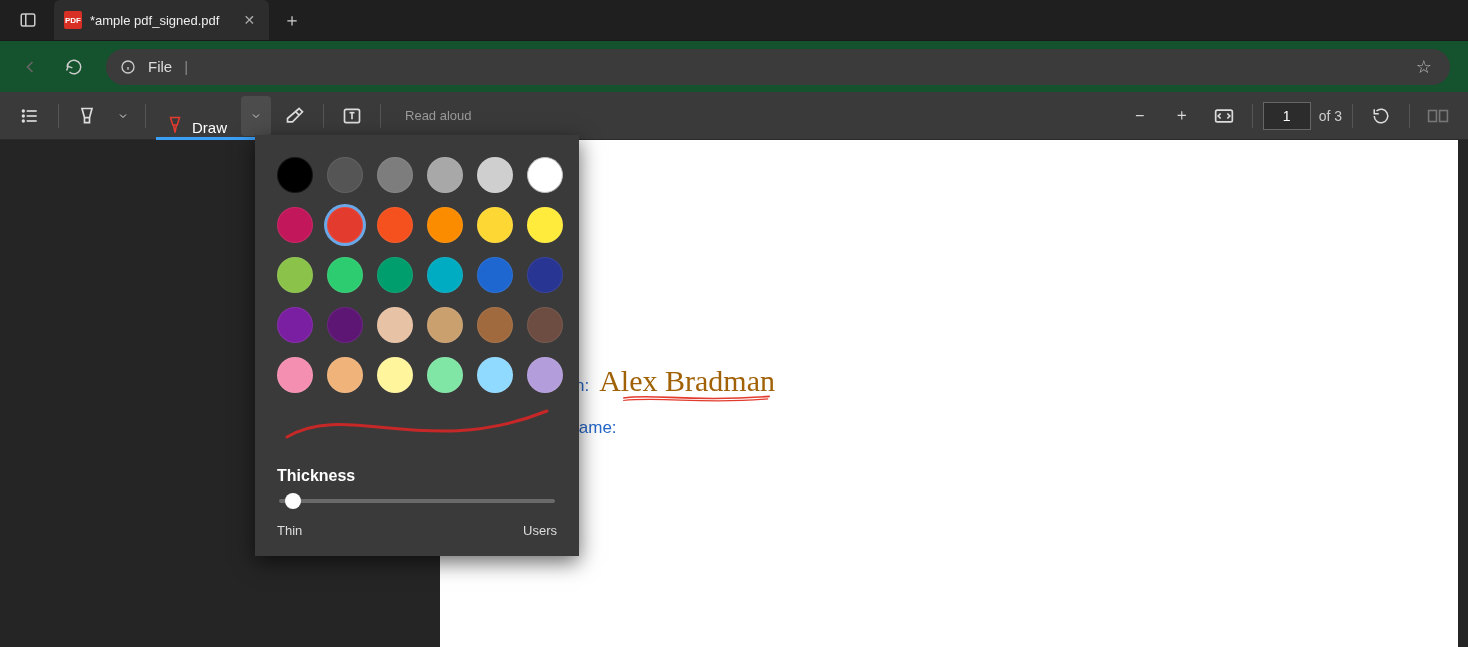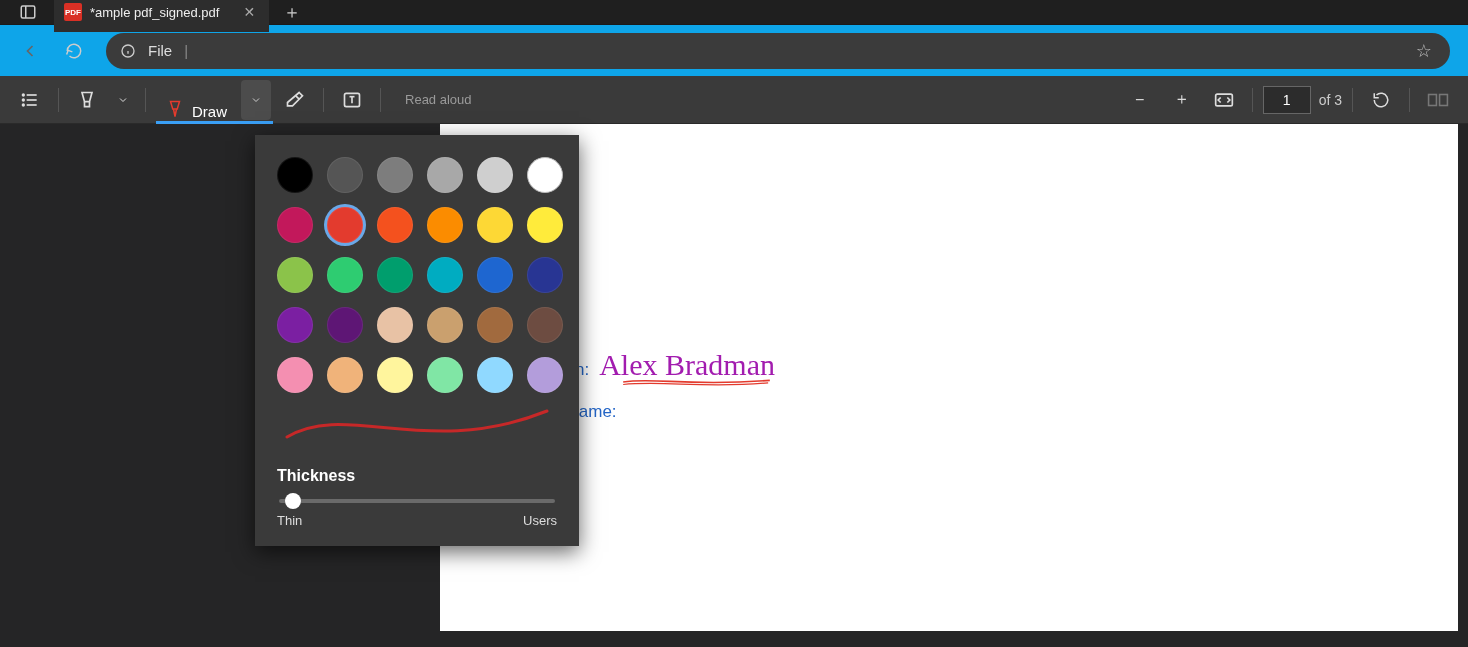--- a/index.html
+++ b/index.html
@@ -7,21 +7,21 @@
     width: 1468px; height: 647px;
     background: #252526;
     font-family: "Segoe UI", Arial, sans-serif;
     color: #fff;
     overflow: hidden;
     user-select: none;
   }
   
   .titlebar {
     display: flex; align-items: center;
-    height: 24px;
+    height: 40px;
     background: #1f1f1f;
     padding-left: 10px;
   }
   .titlebar .tab-panel-icon {
     width: 36px; height: 40px;
     display:flex; align-items:center; justify-content:center;
     color:#ccc;
   }
   .tab {
     display: flex; align-items: center;
@@ -44,21 +44,21 @@
   .tab-title { font-size: 13px; color: #eee; }
   .tab-close { color:#aaa; font-size:14px; margin-left:16px; }
   .newtab {
     width: 34px; height:34px;
     display:flex; align-items:center; justify-content:center;
     color:#ccc; font-size:18px; margin-left:6px;
   }
   
   .addrbar {
     display:flex; align-items:center;
-    height:52px; background:#0ea5e9;
+    height:52px; background:#14532d;
     padding: 0 10px;
     border-top:1px solid #1a1a1a;
     gap:4px;
   }
   .addr-btn {
     width:40px; height:40px;
     display:flex; align-items:center; justify-content:center;
     color:#ccc; font-size:18px;
     border-radius:6px;
   }
@@ -141,21 +141,21 @@
     background:#fff176;
   }
   .sign-line{
     position:absolute; top:224px; left:135px;
     font-size:17px; color:#2566c7;
     font-family: Arial, sans-serif;
     display:flex; align-items:baseline; gap:10px;
   }
   .signature{
     font-family: "Brush Script MT", cursive;
-    font-size:30px; color:#a21caf;
+    font-size:30px; color:#a16207;
   }
   .sig-underline{
     position:absolute;
     top:249px; left:169px;
     width:175px; height:10px;
   }
   .sig-underline svg{ width:100%; height:100%; }
   .name-line{
     position:absolute; top:278px; left:135px;
     font-size:17px; color:#2566c7;
@@ -194,21 +194,21 @@
   .stroke-preview svg{ width:100%; height:100%; }
   .slider-track{
     position:relative; flex:1; height:4px; background:#6a6a6a; border-radius:2px; margin:8px 2px 0 2px;
   }
   .slider-thumb{
     position:absolute; left:6px; top:-6px;
     width:16px; height:16px; background:#fff; border-radius:50%;
   }
   .thick-labels{
     display:flex; justify-content:space-between;
-    font-size:13px; color:#ddd; margin-top:10px;gap:48px;
+    font-size:13px; color:#ddd; margin-top:20px;gap:48px;
   }
 </style>
 </head>
 <body>
 
 <div class="titlebar">
   <div class="tab-panel-icon">
     <svg width="18" height="18" viewBox="0 0 24 24" fill="none" stroke="currentColor" stroke-width="2">
         <rect x="3" y="4" width="18" height="16" rx="2"></rect>
         <line x1="9" y1="4" x2="9" y2="20"></line>

